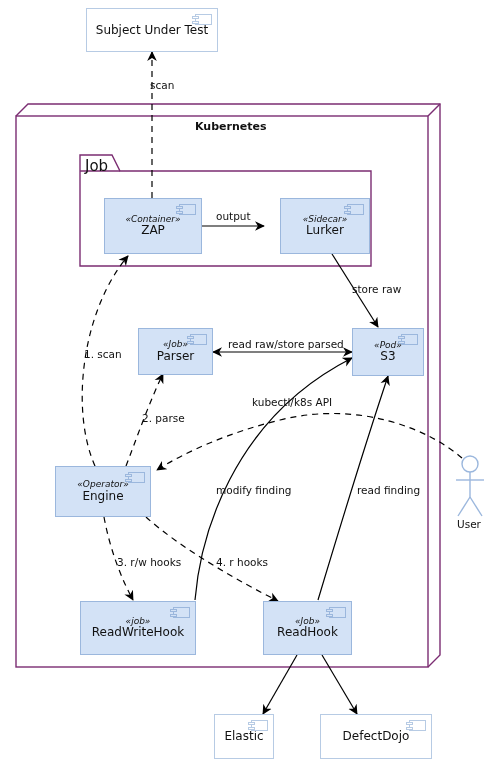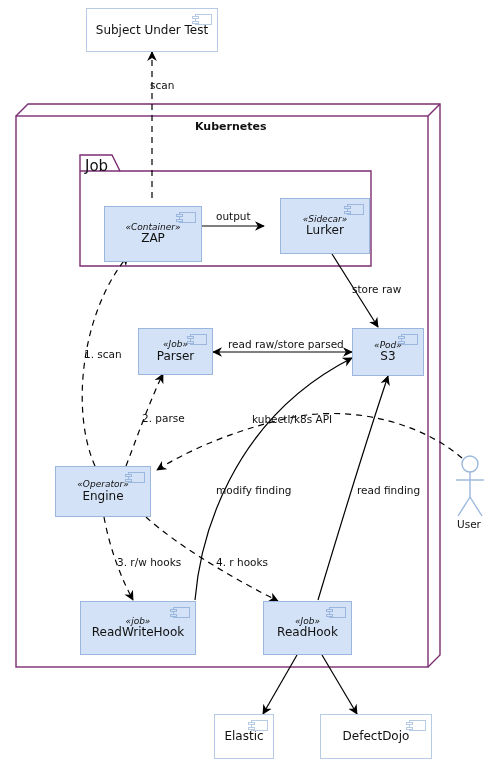--- a/index.html
+++ b/index.html
@@ -116,21 +116,21 @@
 
   <div class="boxtitle" style="left:195px;top:120px;">Kubernetes</div>
 
   <div class="framelabel" style="left:85px;top:157px;">Job</div>
 
   <div class="node plain" style="left:86px;top:8px;width:132px;height:44px;">
     <span class="compicon"></span>
     <span class="nname">Subject Under Test</span>
   </div>
 
-  <div class="node" style="left:104px;top:206px;width:98px;height:56px;">
+  <div class="node" style="left:104px;top:198px;width:98px;height:56px;">
     <span class="compicon"></span>
     <span class="stereo">«Container»</span>
     <span class="nname">ZAP</span>
   </div>
 
   <div class="node" style="left:264px;top:198px;width:90px;height:56px;margin-left:16px;">
     <span class="compicon"></span>
     <span class="stereo">«Sidecar»</span>
     <span class="nname">Lurker</span>
   </div>
@@ -182,21 +182,21 @@
   <div class="edgelabel" style="left:216px;top:210px;">output</div>
 
   <div class="edgelabel" style="left:352px;top:283px;">store raw</div>
 
   <div class="edgelabel" style="left:228px;top:338px;">read raw/store parsed</div>
 
   <div class="edgelabel" style="left:84px;top:348px;">1. scan</div>
 
   <div class="edgelabel" style="left:142px;top:412px;">2. parse</div>
 
-  <div class="edgelabel" style="left:252px;top:413px;text-align:right;">kubectl/k8s API</div>
+  <div class="edgelabel" style="left:252px;top:396px;text-align:right;">kubectl/k8s API</div>
 
   <div class="edgelabel" style="left:216px;top:484px;">modify finding</div>
 
   <div class="edgelabel" style="left:357px;top:484px;">read finding</div>
 
   <div class="edgelabel" style="left:117px;top:556px;">3. r/w hooks</div>
 
   <div class="edgelabel" style="left:216px;top:556px;">4. r hooks</div>
 
 

